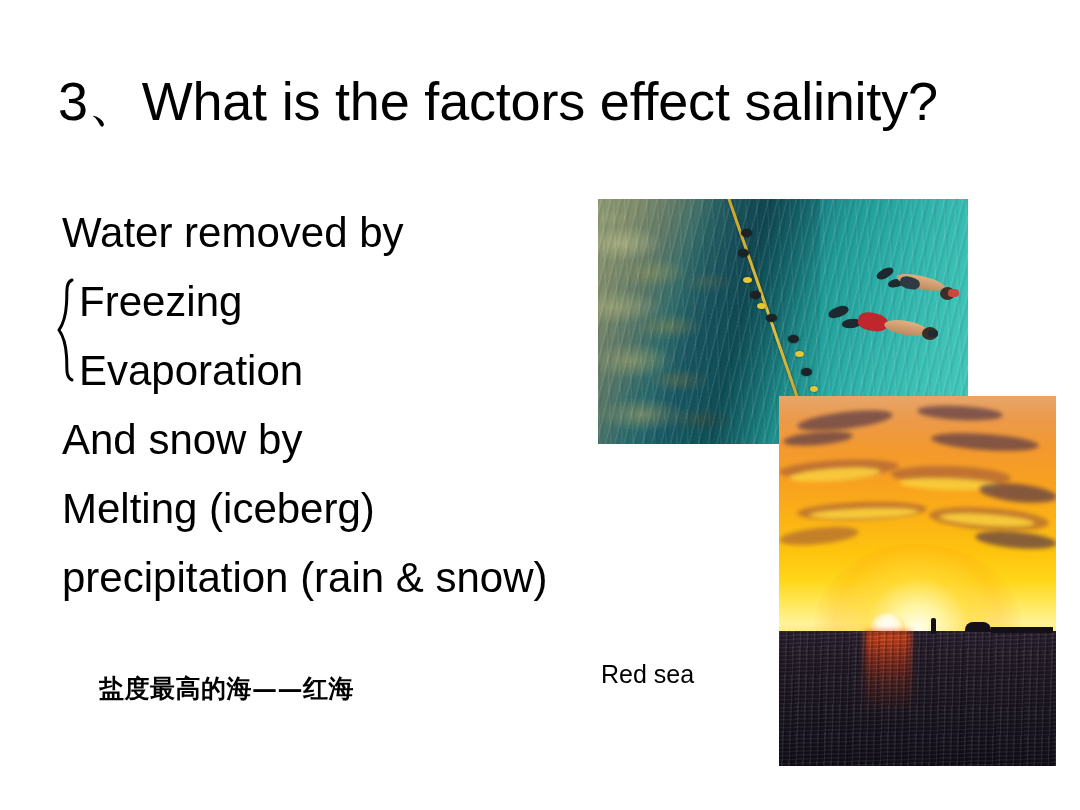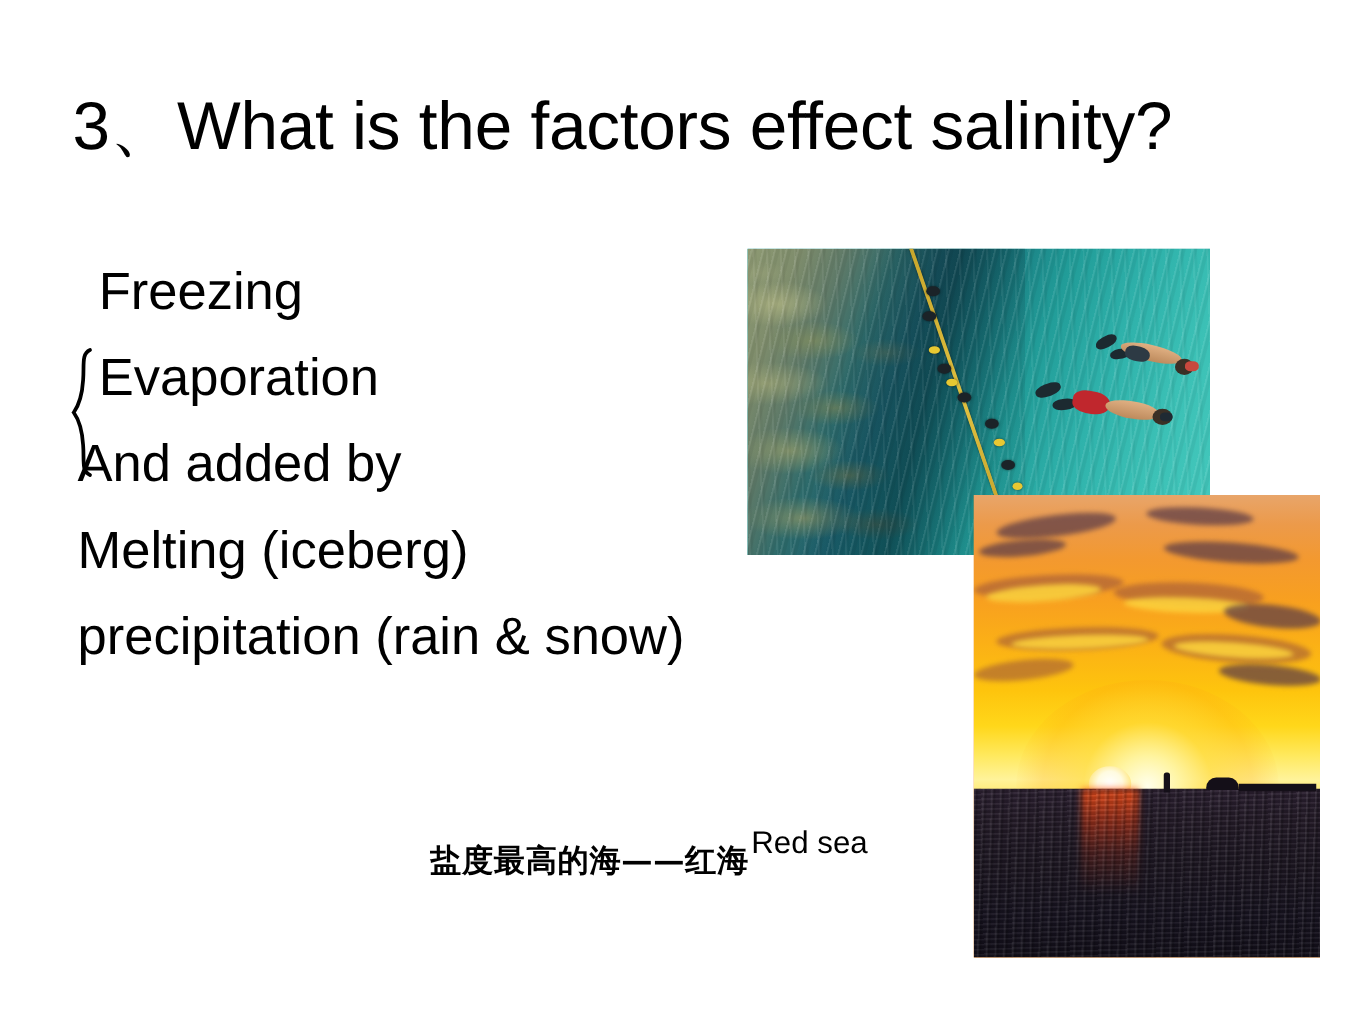--- a/index.html
+++ b/index.html
@@ -62,21 +62,20 @@
     pointer-events: none;
   }
   #group-brace svg { display: block; }
 
   
   #cn-notes {
     position: absolute;
     left: 99px;
     top: 668px;
     width: 500px;
-    text-align: right;
   }
   .cn-line {
     font-size: 25px;
     line-height: 42px;
     height: 42px;
     white-space: nowrap;
     font-family: "DejaVu Serif", "Liberation Serif", serif;
     font-weight: 700;
     letter-spacing: 0.5px;
   }
@@ -269,23 +268,24 @@
   }
 </style>
 </head>
 <body>
 
 <div id="slide">
 
   <div id="slide-title">3、What is the factors effect salinity?</div>
 
   <div id="body-lines">
+    <div class="body-line">Water removed by</div>
     <div class="body-line indent">Freezing</div>
     <div class="body-line indent">Evaporation</div>
-    <div class="body-line">And added by</div>
+    <div class="body-line">And snow by</div>
     <div class="body-line">Melting (iceberg)</div>
     <div class="body-line">precipitation (rain &amp; snow)</div>
   </div>
 
   <div id="group-brace">
     <svg width="22" height="104" viewBox="0 0 22 104" fill="none" aria-hidden="true">
       <path d="M16 2 C9 5, 11.5 14, 10.5 26 C9.8 37, 8 45, 3 52 C8 59, 9.8 67, 10.5 78 C11.5 90, 9 99, 16 102" stroke="#000000" stroke-width="3" stroke-linecap="round" fill="none"></path>
     </svg>
   </div>
 

